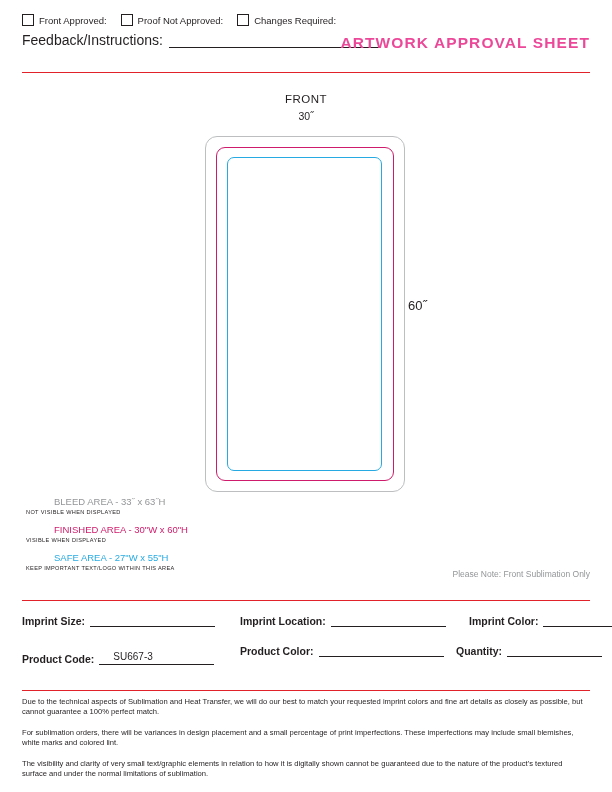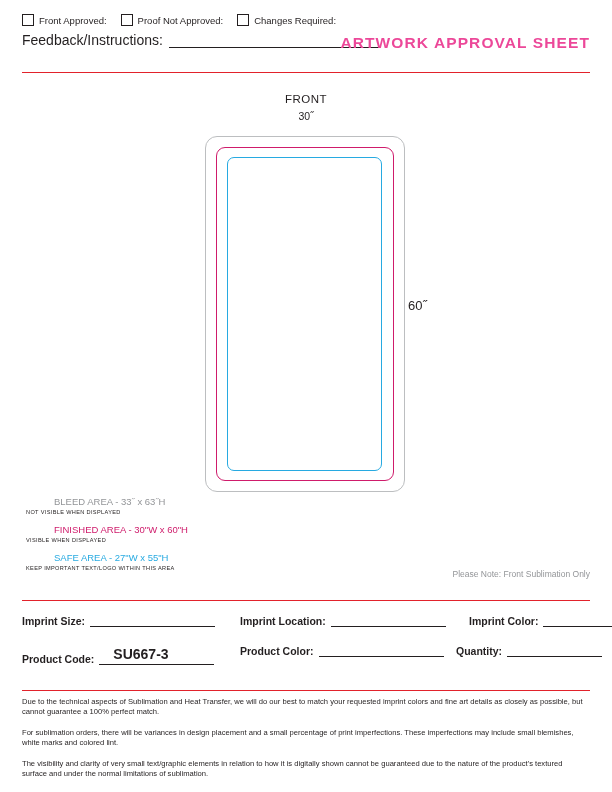--- a/index.html
+++ b/index.html
@@ -213,22 +213,22 @@
   .field .line {
     border-bottom: 1px solid #231f20;
     height: 12px;
     margin-left: 5px;
     position: relative;
   }
   .field .line .val {
     position: absolute;
     left: 14px;
     bottom: 2px;
-    font-weight: bold;
-    font-size: 14px;
+    font-weight: normal;
+    font-size: 10px;
     white-space: nowrap;
   }
 
   .f-imprint-size { left: 0; top: 0; }
   .f-imprint-size .line { width: 125px; }
   .f-imprint-loc { left: 218px; top: 0; }
   .f-imprint-loc .line { width: 115px; }
   .f-imprint-color { left: 447px; top: 0; }
   .f-imprint-color .line { width: 80px; }
 

